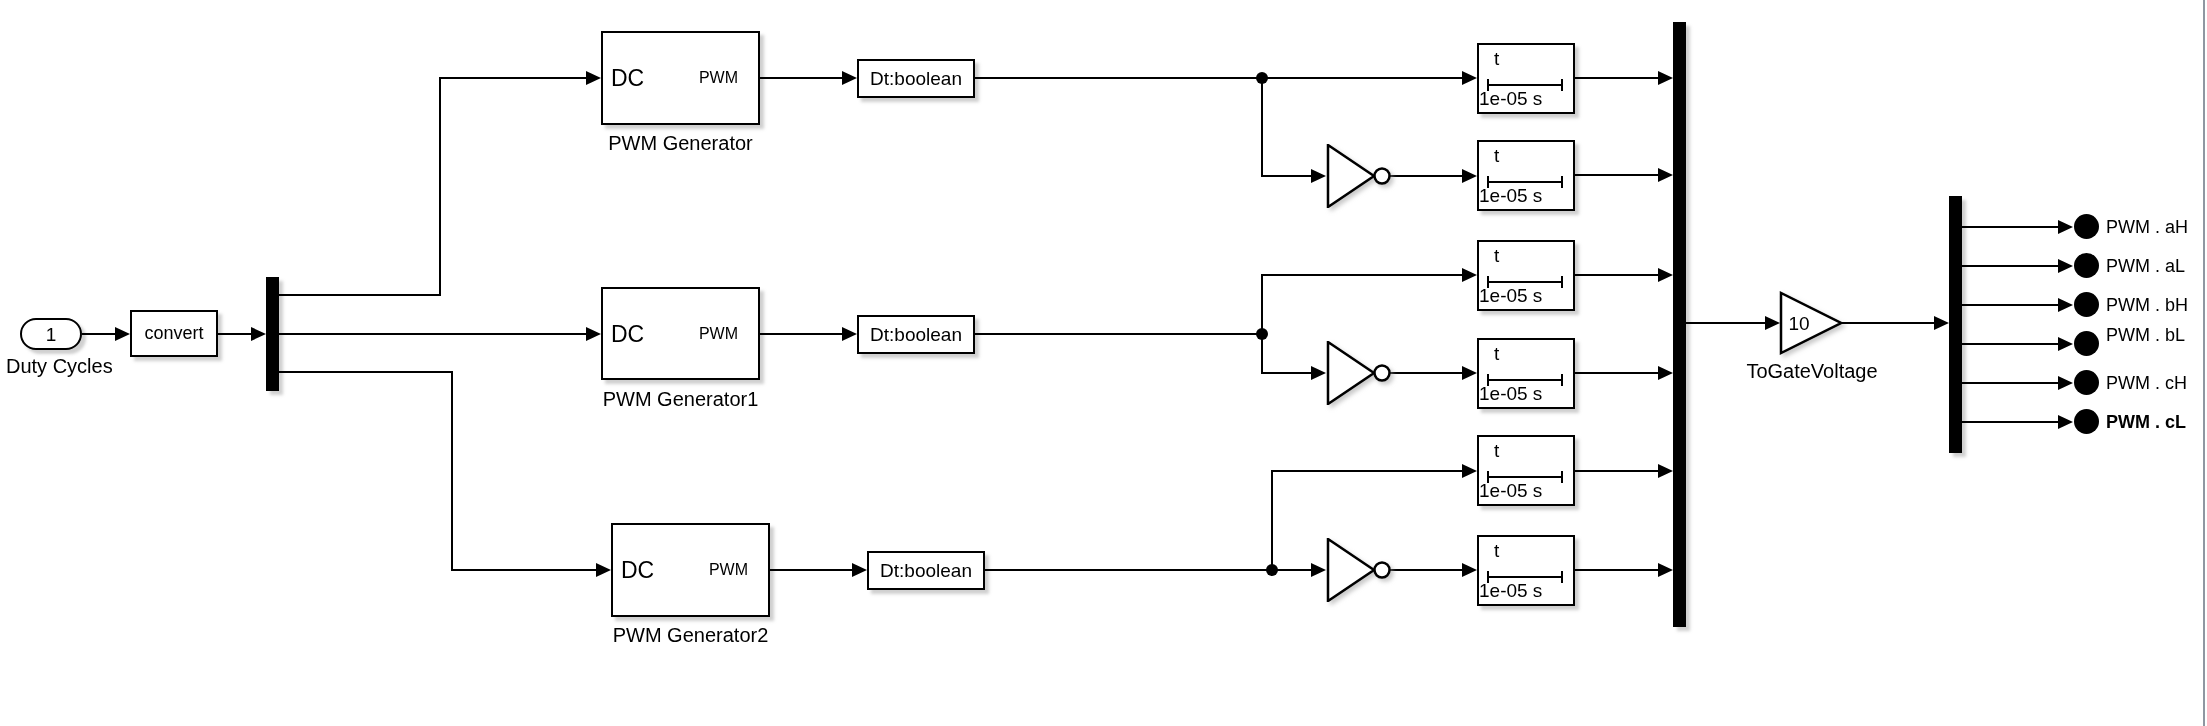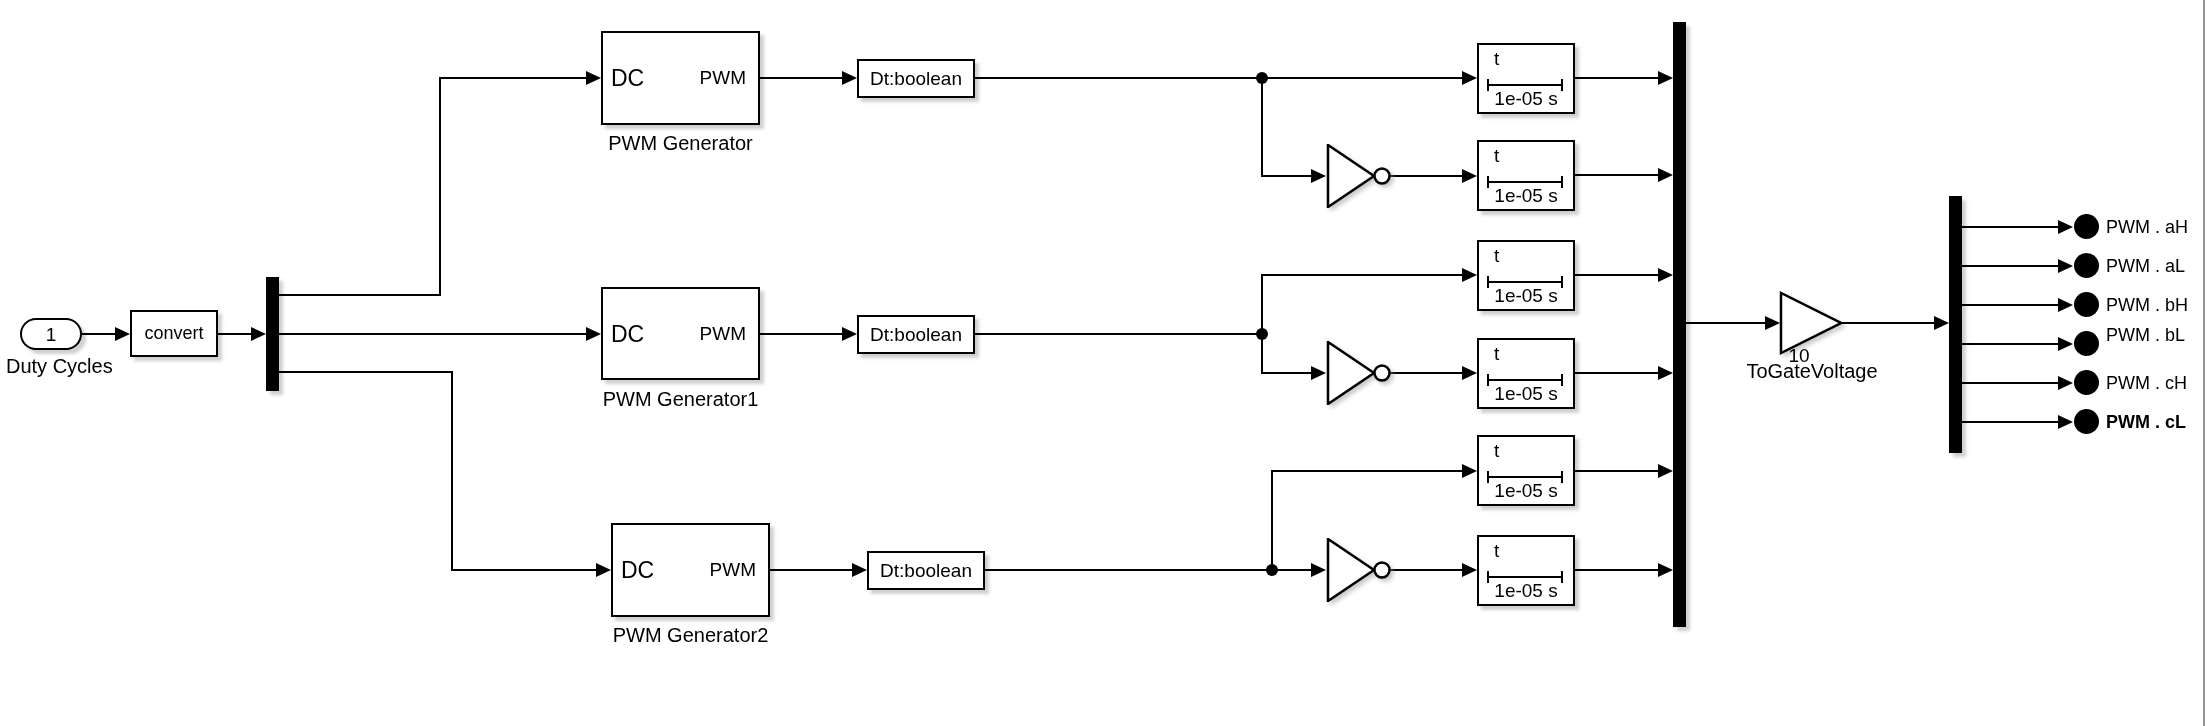--- a/index.html
+++ b/index.html
@@ -8,37 +8,37 @@
     font-family:"Liberation Sans","DejaVu Sans",sans-serif;color:#000;overflow:hidden;
   }
   .blk{
     position:absolute;background:#fff;border:2px solid #000;box-sizing:border-box;
     box-shadow:4px 4px 3px rgba(150,150,150,.45);
     display:flex;align-items:center;justify-content:center;
   }
   .oval{border-radius:18px;}
   .blk .cap{font-size:19px;line-height:19px;}
   .portL{position:absolute;left:8px;top:50%;transform:translateY(-50%);font-size:23px;}
-  .portR{position:absolute;right:12px;top:50%;transform:translateY(-50%);font-size:19px;}
+  .portR{position:absolute;right:20px;top:50%;transform:translateY(-50%);font-size:16px;}
   .lbl{position:absolute;font-size:20px;line-height:22px;text-align:center;white-space:nowrap;}
   .wh{position:absolute;height:2px;background:#000;}
   .wv{position:absolute;width:2px;background:#000;}
   .arr{position:absolute;width:0;height:0;border-top:7px solid transparent;border-bottom:7px solid transparent;border-left:15px solid #000;}
   .dot{position:absolute;width:12px;height:12px;border-radius:50%;background:#000;}
   .bar{position:absolute;width:13px;background:#000;box-shadow:4px 4px 3px rgba(150,150,150,.45);}
   .dly .t{position:absolute;left:15px;top:3px;font-size:19px;}
   .dly .dline{position:absolute;left:8px;right:10px;top:39px;height:0;border-top:2px solid #000;}
   .dly .tickL{position:absolute;left:8px;top:34px;width:0;height:12px;border-left:2px solid #000;}
   .dly .tickR{position:absolute;right:10px;top:34px;width:0;height:12px;border-left:2px solid #000;}
-  .dly .val{position:absolute;left:0;right:0;bottom:2px;text-align:center;font-size:19px;}
+  .dly .val{position:absolute;left:0;right:0;bottom:2px;font-size:19px;}
   .gate{position:absolute;filter:drop-shadow(3px 3px 2px rgba(150,150,150,.5));}
   .outdot{position:absolute;width:25px;height:25px;border-radius:50%;background:#000;}
   .outlbl{position:absolute;font-size:18px;line-height:26px;white-space:nowrap;}
   .edge{position:absolute;top:0;height:726px;width:2px;background:#8f97a1;}
-  .gainv{position:absolute;font-size:19px;text-align:center;margin-top:32px;}
+  .gainv{position:absolute;font-size:19px;text-align:center;}
 </style>
 </head>
 <body>
 
 <div id="canvas">
 
   <div class="blk oval" style="left:20px;top:318px;width:62px;height:32px;">
     <span class="cap">1</span>
   </div>
   <div class="lbl" style="left:6px;top:355px;width:102px;">Duty Cycles</div>

